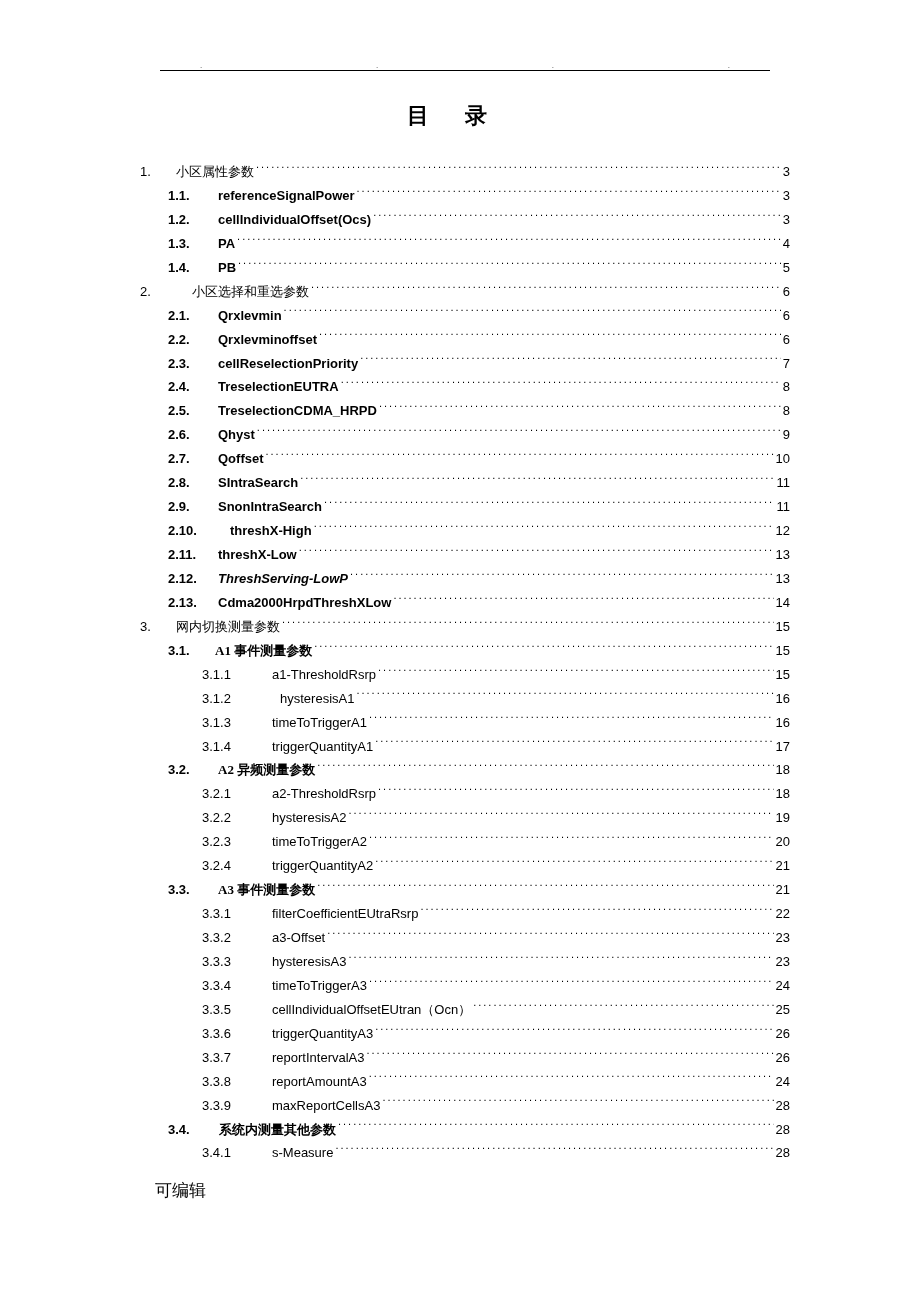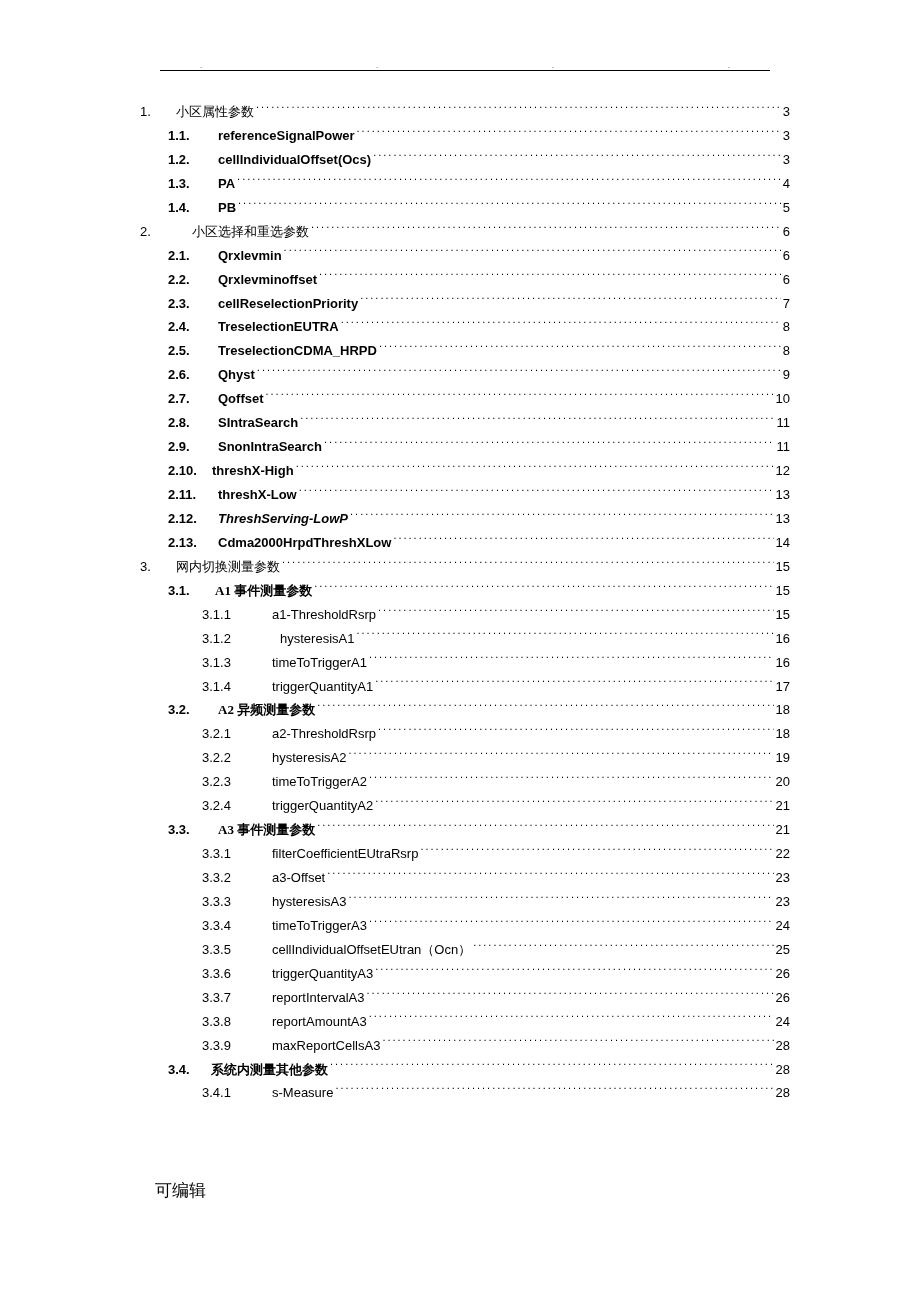--- a/index.html
+++ b/index.html
@@ -88,20 +88,21 @@
 
   <div class="header-rule">
     <div class="header-dots">
       <span>.</span>
         <span>.</span>
         <span>.</span>
         <span>.</span>
     </div>
   </div>
 
+  <div class="title">目录</div>
 
   <div class="toc" id="toc">
       <div class="row">
         <span class="num-l1">1.</span>
         <span class="label cn" style="margin-left: 0px;">小区属性参数</span>
         <span class="leader"></span>
         <span class="pg">3</span>
       </div>
       <div class="row">
         <span class="num-l2">1.1.</span>
@@ -182,21 +183,21 @@
         <span class="pg">11</span>
       </div>
       <div class="row">
         <span class="num-l2">2.9.</span>
         <span class="label bold" style="margin-left: 8px;">SnonIntraSearch</span>
         <span class="leader"></span>
         <span class="pg">11</span>
       </div>
       <div class="row">
         <span class="num-l2">2.10.</span>
-        <span class="label bold" style="margin-left: 2px;">threshX-High</span>
+        <span class="label bold" style="margin-left: 20px;">threshX-High</span>
         <span class="leader"></span>
         <span class="pg">12</span>
       </div>
       <div class="row">
         <span class="num-l2">2.11.</span>
         <span class="label bold" style="margin-left: 8px;">threshX-Low</span>
         <span class="leader"></span>
         <span class="pg">13</span>
       </div>
       <div class="row">
@@ -332,21 +333,21 @@
         <span class="pg">24</span>
       </div>
       <div class="row">
         <span class="num-l3">3.3.9</span>
         <span class="label" style="margin-left: 12px;">maxReportCellsA3</span>
         <span class="leader"></span>
         <span class="pg">28</span>
       </div>
       <div class="row">
         <span class="num-l2">3.4.</span>
-        <span class="label bold cn" style="margin-left: 1px;">系统内测量其他参数</span>
+        <span class="label bold cn" style="margin-left: 9px;">系统内测量其他参数</span>
         <span class="leader"></span>
         <span class="pg">28</span>
       </div>
       <div class="row">
         <span class="num-l3">3.4.1</span>
         <span class="label" style="margin-left: 12px;">s-Measure</span>
         <span class="leader"></span>
         <span class="pg">28</span>
       </div>
     </div>

